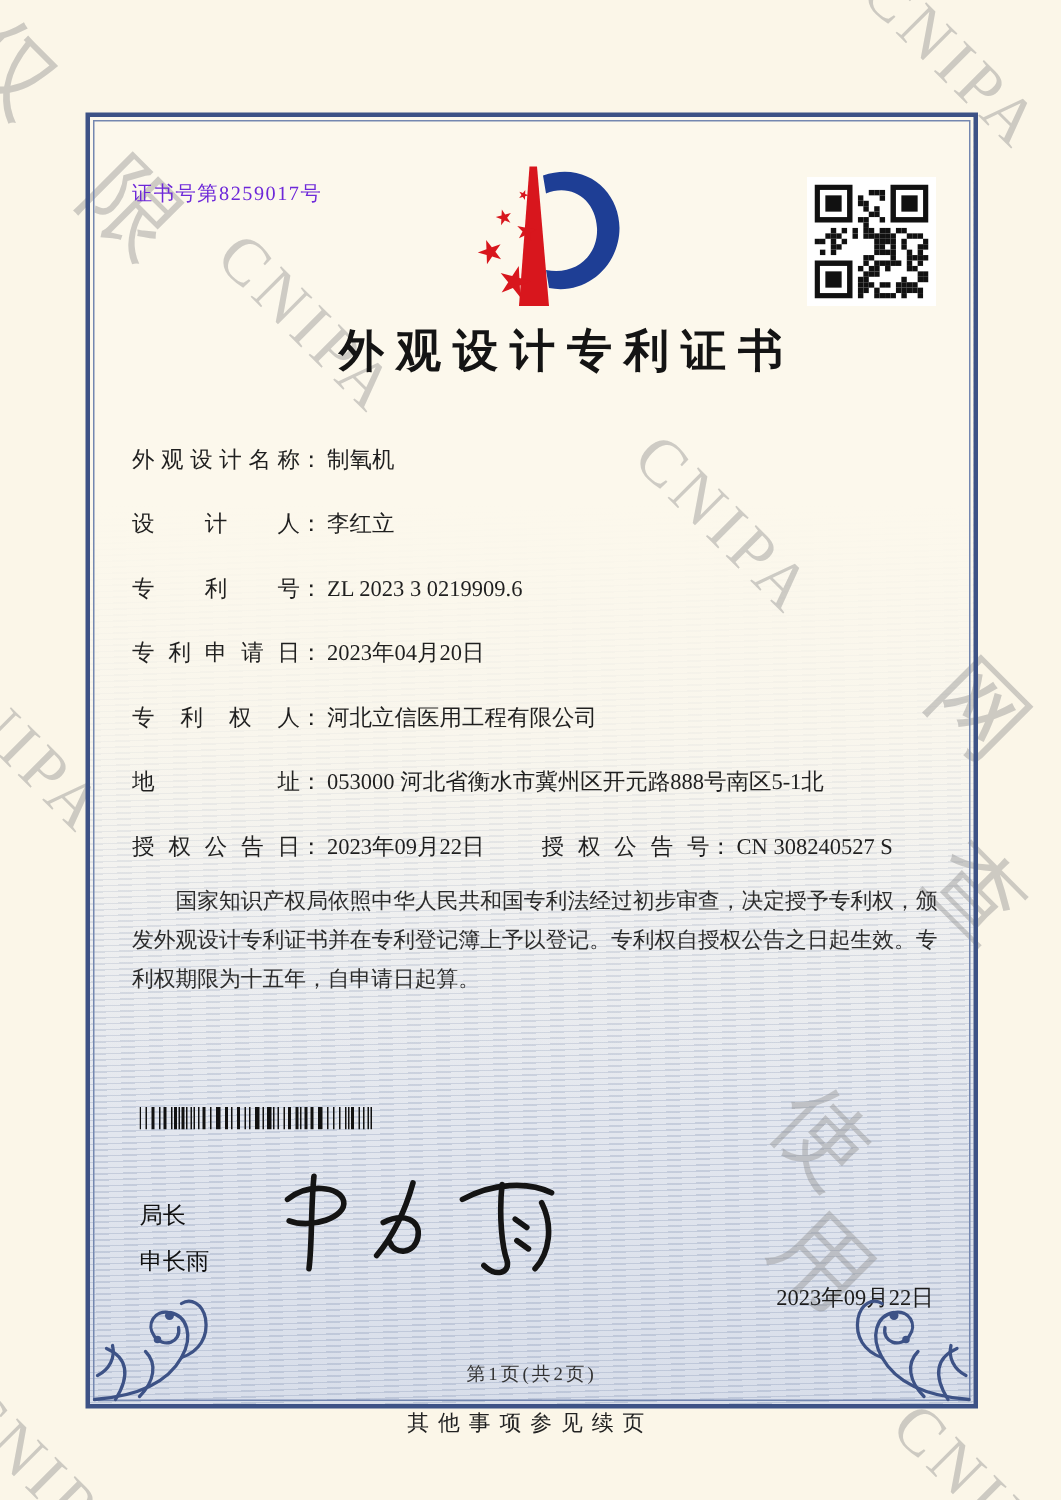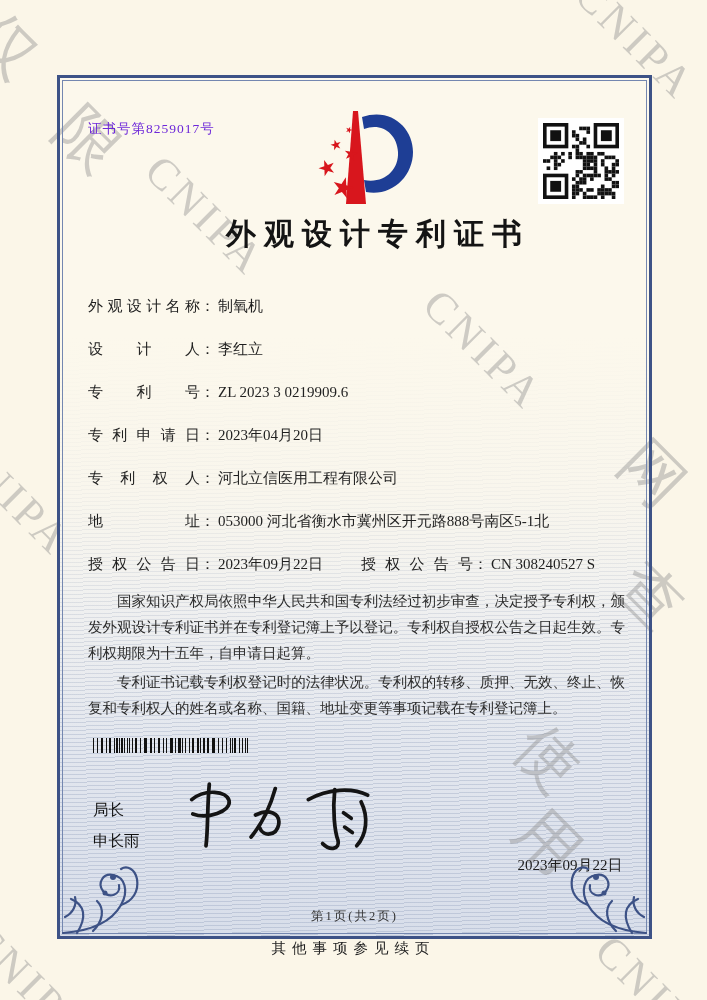--- a/index.html
+++ b/index.html
@@ -264,21 +264,20 @@
     <span>
       <span class="flabel">授权公告日</span><span>：</span><span class="fvalue">2023年09月22日</span>
     </span>
     <span class="pair2">
       <span class="flabel">授权公告号</span><span>：</span><span class="fvalue">CN 308240527 S</span>
     </span>
   </div>
 
   <div class="paras">
     <p>国家知识产权局依照中华人民共和国专利法经过初步审查，决定授予专利权，颁发外观设计专利证书并在专利登记簿上予以登记。专利权自授权公告之日起生效。专利权期限为十五年，自申请日起算。</p>
-    <p>专利证书记载专利权登记时的法律状况。专利权的转移、质押、无效、终止、恢复和专利权人的姓名或名称、国籍、地址变更等事项记载在专利登记簿上。</p>
   </div>
 
   <svg class="barcode" viewBox="0 0 160 15">
     <g id="barcode-bars" fill="#111">
         <rect x="0" y="0" width="1" height="15"></rect>
         <rect x="4" y="0" width="1" height="15"></rect>
         <rect x="8" y="0" width="2" height="15"></rect>
         <rect x="13" y="0" width="1" height="15"></rect>
         <rect x="16" y="0" width="2" height="15"></rect>
         <rect x="21" y="0" width="1" height="15"></rect>

